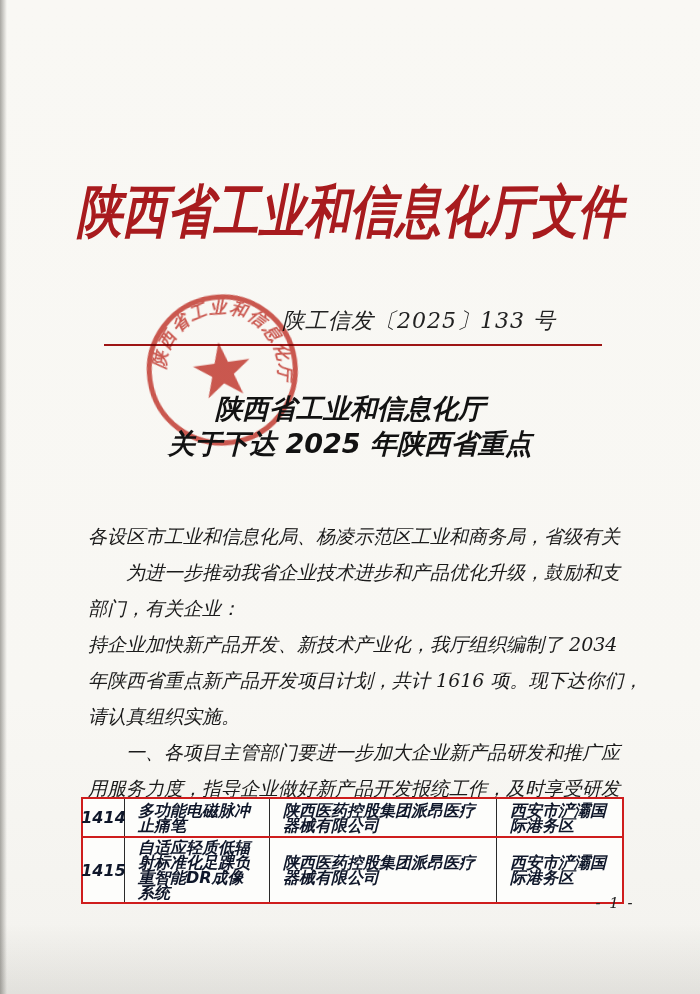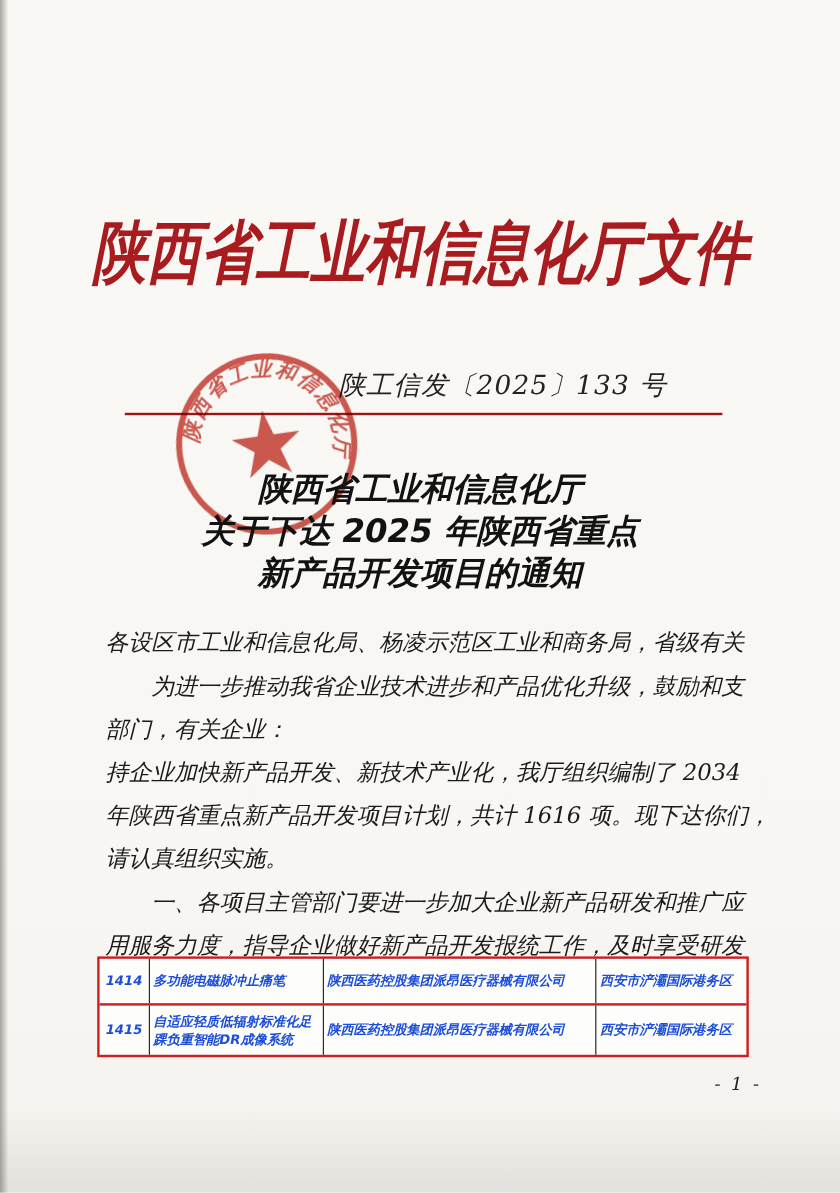--- a/index.html
+++ b/index.html
@@ -38,22 +38,22 @@
   .bline.indent{padding-left:38px;}
 
   .ptable{position:absolute;top:797px;left:81px;width:543px;
     border:2.5px solid var(--table-border-red,#cf1d1d);box-sizing:border-box;
     background:#fdfdfb;}
   .prow{display:flex;align-items:stretch;}
   .prow.r1{min-height:37px;}
   .prow.r2{min-height:41px;}
   .prow + .prow{border-top:2.5px solid var(--table-border-red,#cf1d1d);}
   .pcell{border-right:1.3px solid #2a2a2a;box-sizing:border-box;
-    display:flex;align-items:center;font-size:11px;font-weight:600;
-    color:#1d4ed8;line-height:15px;padding:2px 3px;}
+    display:flex;align-items:center;font-size:16px;font-weight:600;
+    color:#0f172a;line-height:15px;padding:2px 13px;}
   .pcell:last-child{border-right:none;}
   .c-no{width:42px;justify-content:center;}
   .c-product{width:146px;}
   .c-company{width:229px;}
   .c-district{width:126px;}
 
   .page-number{position:absolute;top:894px;left:570px;width:90px;
     text-align:center;font-family:"DejaVu Serif","Liberation Serif",serif;
     font-size:15px;letter-spacing:2px;color:#222;}
 </style>
@@ -78,21 +78,20 @@
       <path id="sealArc" d="M 26.4,101.5 A 57,57 0 1 1 133.6,101.5" fill="none"></path>
     </defs>
     <text font-size="17" font-weight="bold" fill="#c5352c" font-family="DejaVu Serif, Liberation Serif, serif" letter-spacing="2">
       <textPath href="#sealArc" startOffset="13%">陕西省工业和信息化厅</textPath>
     </text>
   </svg>
 
   <div class="notice-title">
     <div>陕西省工业和信息化厅</div>
     <div>关于下达 2025 年陕西省重点</div>
-    <div>新产品开发项目的通知</div>
   </div>
 
   <div class="body-text">
       <div class="bline">各设区市工业和信息化局、杨凌示范区工业和商务局，省级有关</div>
       <div class="bline indent">为进一步推动我省企业技术进步和产品优化升级，鼓励和支</div>
       <div class="bline">部门，有关企业：</div>
       <div class="bline">持企业加快新产品开发、新技术产业化，我厅组织编制了 2034</div>
       <div class="bline">年陕西省重点新产品开发项目计划，共计 1616 项。现下达你们，</div>
       <div class="bline">请认真组织实施。</div>
       <div class="bline indent">一、各项目主管部门要进一步加大企业新产品研发和推广应</div>

